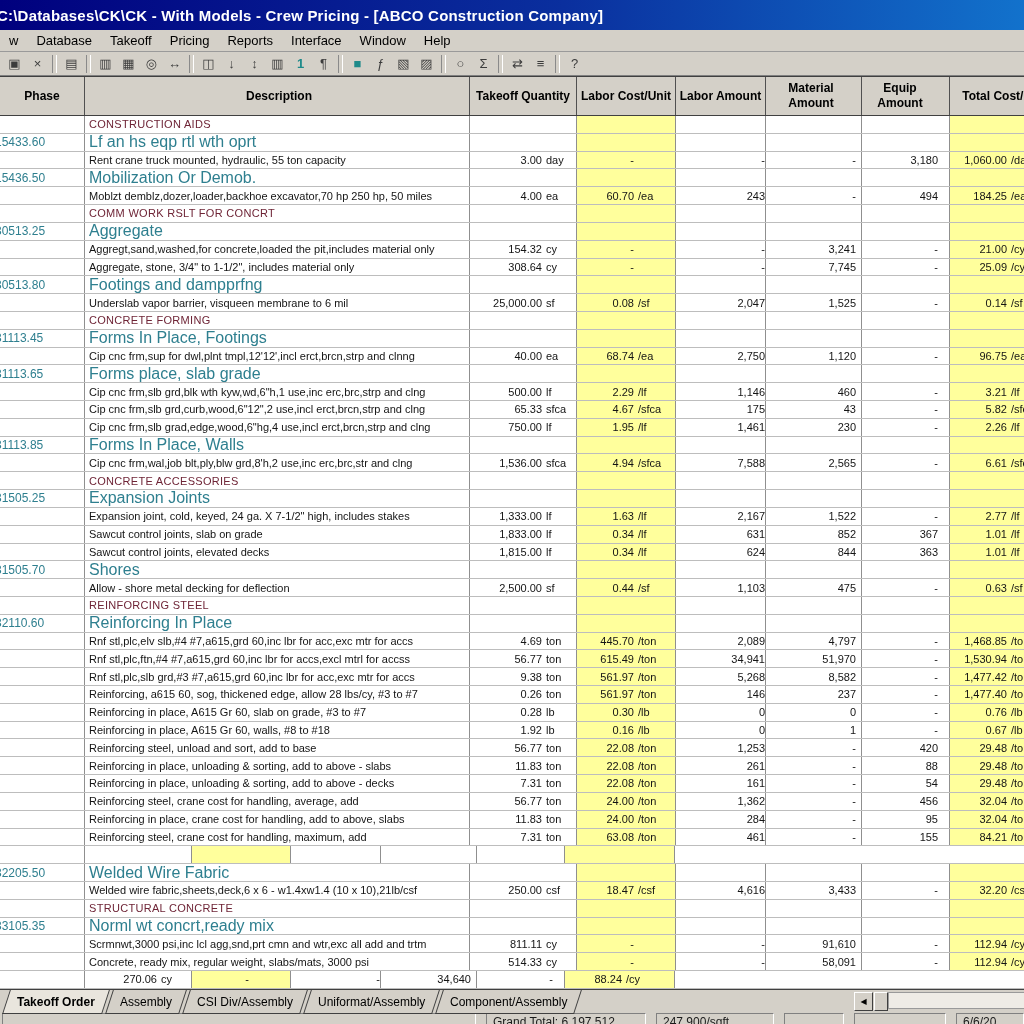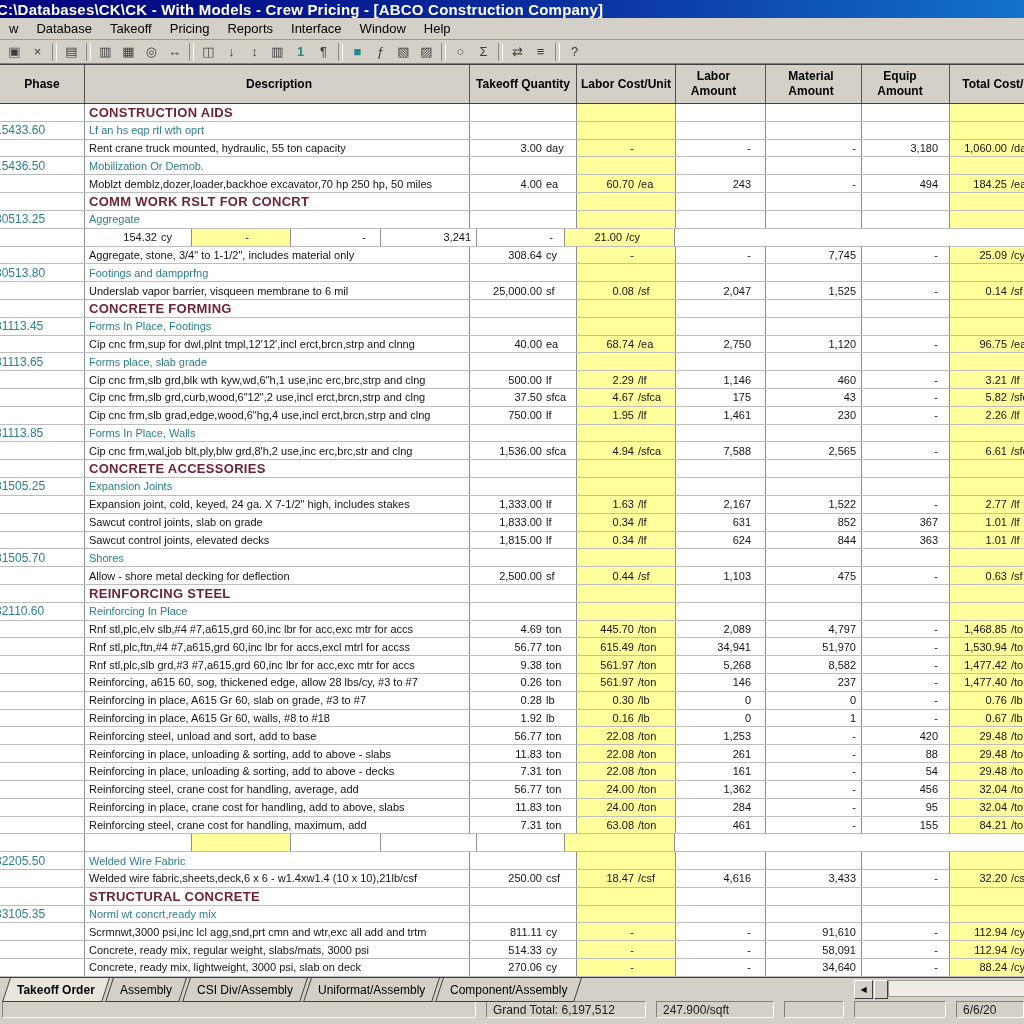--- a/index.html
+++ b/index.html
@@ -1,19 +1,19 @@
 <!DOCTYPE html>
 <html><head>
 <meta charset="utf-8">
 <style>
   html,body{margin:0;padding:0}
   body{width:1024px;height:1024px;overflow:hidden;background:#d4d0c8;
        font-family:"Liberation Sans",sans-serif;-webkit-font-smoothing:antialiased}
   
-  .titlebar{height:18px;background:linear-gradient(90deg,#00007e 0%,#0a2f9e 55%,#1272cc 100%);
+  .titlebar{height:30px;background:linear-gradient(90deg,#00007e 0%,#0a2f9e 55%,#1272cc 100%);
     color:#fff;font-weight:bold;font-size:15px;display:flex;align-items:center;
     white-space:nowrap;overflow:hidden}
   .titlebar span{margin-left:-3px;letter-spacing:.2px}
   
   .menubar{height:22px;display:flex;align-items:center;font-size:13px;color:#000;
     border-bottom:1px solid #9a9a9a;box-sizing:border-box}
   .menu-item{padding:2px 9px;cursor:default}
   
   .toolbar{height:24px;display:flex;align-items:center;padding-left:3px;
     border-bottom:1px solid #808080;box-sizing:border-box}
@@ -29,28 +29,28 @@
     border-right:1px solid #505050;box-sizing:border-box;line-height:1.25;overflow:hidden}
   .gbody{height:873px;overflow:hidden;width:1060px}
   .grow{display:flex;height:17.816px;box-sizing:border-box;border-bottom:1px solid #bdbdbd;
     font-size:11px;color:#141414;background:#fff}
   .grow .cell{box-sizing:border-box;border-right:1px solid #8f8f8f;overflow:hidden;
     white-space:nowrap;display:flex;align-items:center}
   .c-phase{width:85px}
   .c-desc{width:385px;padding-left:4px}
   .c-qty{width:107px}
   .c-lcu{width:99px}
-  .c-labor{width:90px;justify-content:flex-end;padding-right:14px}
+  .c-labor{width:90px;justify-content:flex-end;padding-right:0}
   .c-mat{width:96px;justify-content:flex-end;padding-right:5px}
   .c-equip{width:88px;justify-content:flex-end;padding-right:11px}
   .c-total{width:110px}
   .grow .c-lcu,.grow .c-total{background:#ffff9c}
   .c-phase span{margin-left:-5px;color:#2e7f8f;font-size:12px}
-  .grow.section .c-desc{color:#6e2436;font-weight:bold;font-size:13px;letter-spacing:.3px}
-  .grow.group .c-desc{color:#2e7f8f;font-size:11px}
+  .grow.section .c-desc{color:#6e2436;font-weight:normal;font-size:11px;letter-spacing:.3px}
+  .grow.group .c-desc{color:#2e7f8f;font-size:16px}
   .val{text-align:right}
   .c-qty .val{flex:1}
   .c-qty .unit{width:30px;padding-left:4px}
   .c-lcu .val{width:57px}
   .c-lcu .unit{flex:1;padding-left:4px}
   .c-total .val{width:57px}
   .c-total .unit{flex:1;padding-left:4px}
   
   .tabbar{height:22px;display:flex;align-items:flex-start;background:#d4d0c8;padding-left:6px;
     border-top:1px solid #404040;box-sizing:border-box}
@@ -277,20 +277,21 @@
         <div class="cell c-equip"></div>
         <div class="cell c-total">
           <span class="val"></span>
           <span class="unit"></span>
         </div>
       </div>
       <div class="grow detail">
         <div class="cell c-phase">
           <span></span>
         </div>
+        <div class="cell c-desc">Aggregt,sand,washed,for concrete,loaded the pit,includes material only</div>
         <div class="cell c-qty">
           <span class="val">154.32</span>
           <span class="unit">cy</span>
         </div>
         <div class="cell c-lcu">
           <span class="val">-</span>
           <span class="unit"></span>
         </div>
         <div class="cell c-labor">-</div>
         <div class="cell c-mat">3,241</div>
@@ -467,21 +468,21 @@
           <span class="val">3.21</span>
           <span class="unit">/lf</span>
         </div>
       </div>
       <div class="grow detail">
         <div class="cell c-phase">
           <span></span>
         </div>
         <div class="cell c-desc">Cip cnc frm,slb grd,curb,wood,6"12",2 use,incl erct,brcn,strp and clng</div>
         <div class="cell c-qty">
-          <span class="val">37.50</span>
+          <span class="val">65.33</span>
           <span class="unit">sfca</span>
         </div>
         <div class="cell c-lcu">
           <span class="val">4.67</span>
           <span class="unit">/sfca</span>
         </div>
         <div class="cell c-labor">175</div>
         <div class="cell c-mat">43</div>
         <div class="cell c-equip">-</div>
         <div class="cell c-total">
@@ -1136,21 +1137,20 @@
         <div class="cell c-equip">-</div>
         <div class="cell c-total">
           <span class="val">112.94</span>
           <span class="unit">/cy</span>
         </div>
       </div>
       <div class="grow detail">
         <div class="cell c-phase">
           <span></span>
         </div>
-        <div class="cell c-desc">Concrete, ready mix, lightweight, 3000 psi, slab on deck</div>
         <div class="cell c-qty">
           <span class="val">270.06</span>
           <span class="unit">cy</span>
         </div>
         <div class="cell c-lcu">
           <span class="val">-</span>
           <span class="unit"></span>
         </div>
         <div class="cell c-labor">-</div>
         <div class="cell c-mat">34,640</div>

